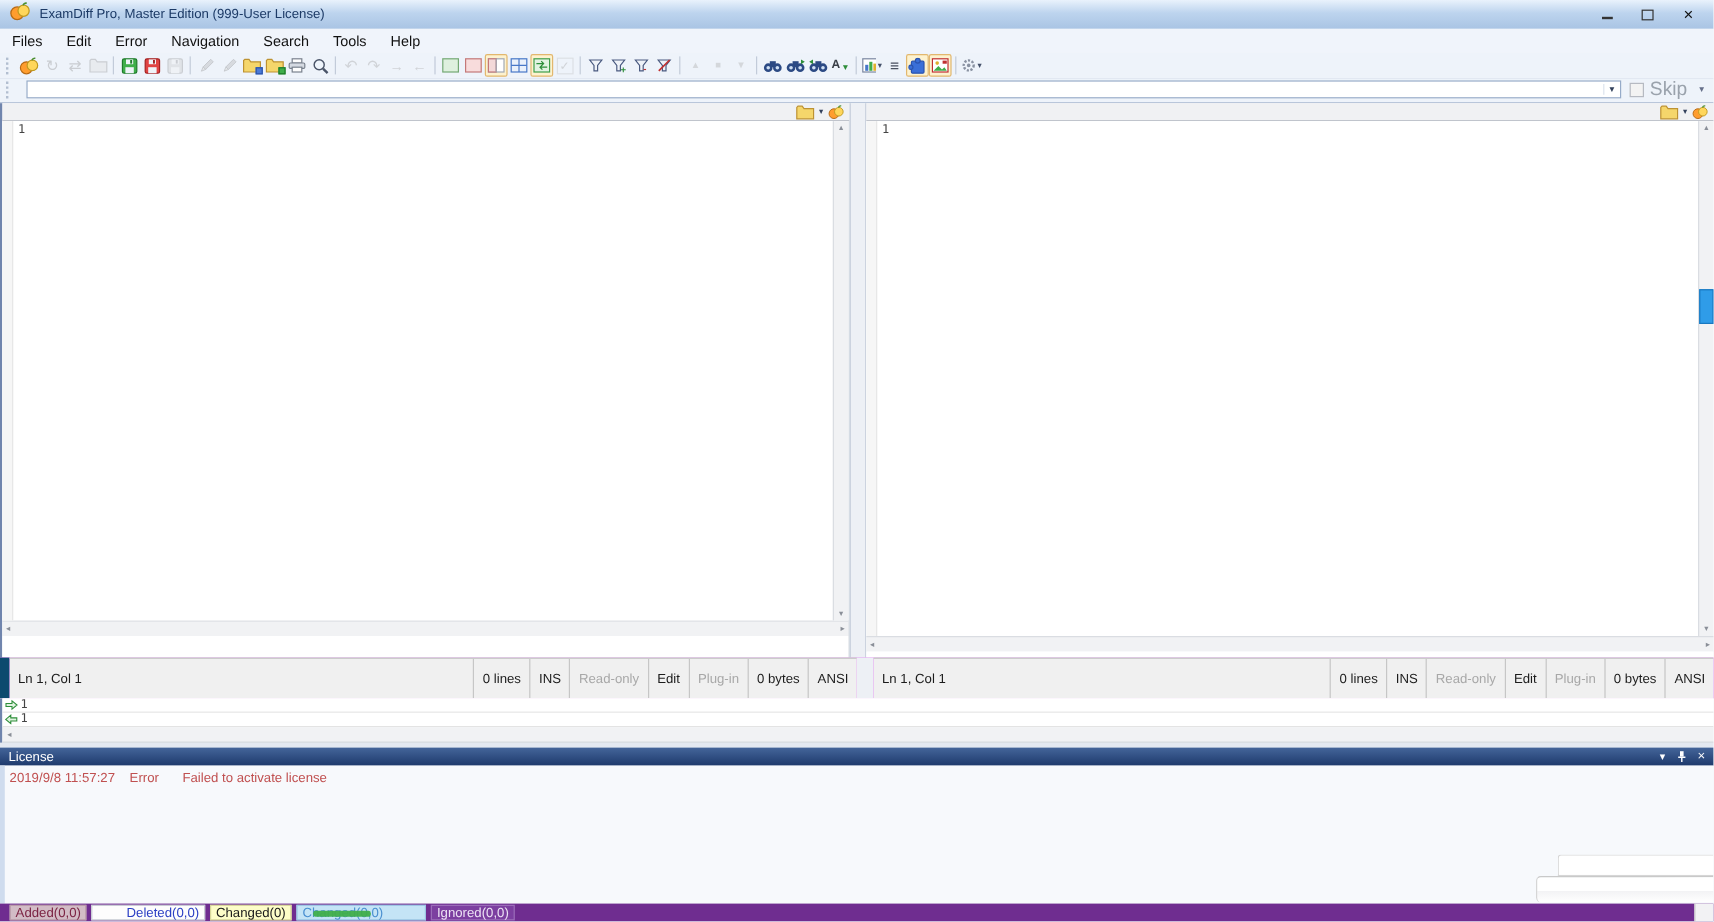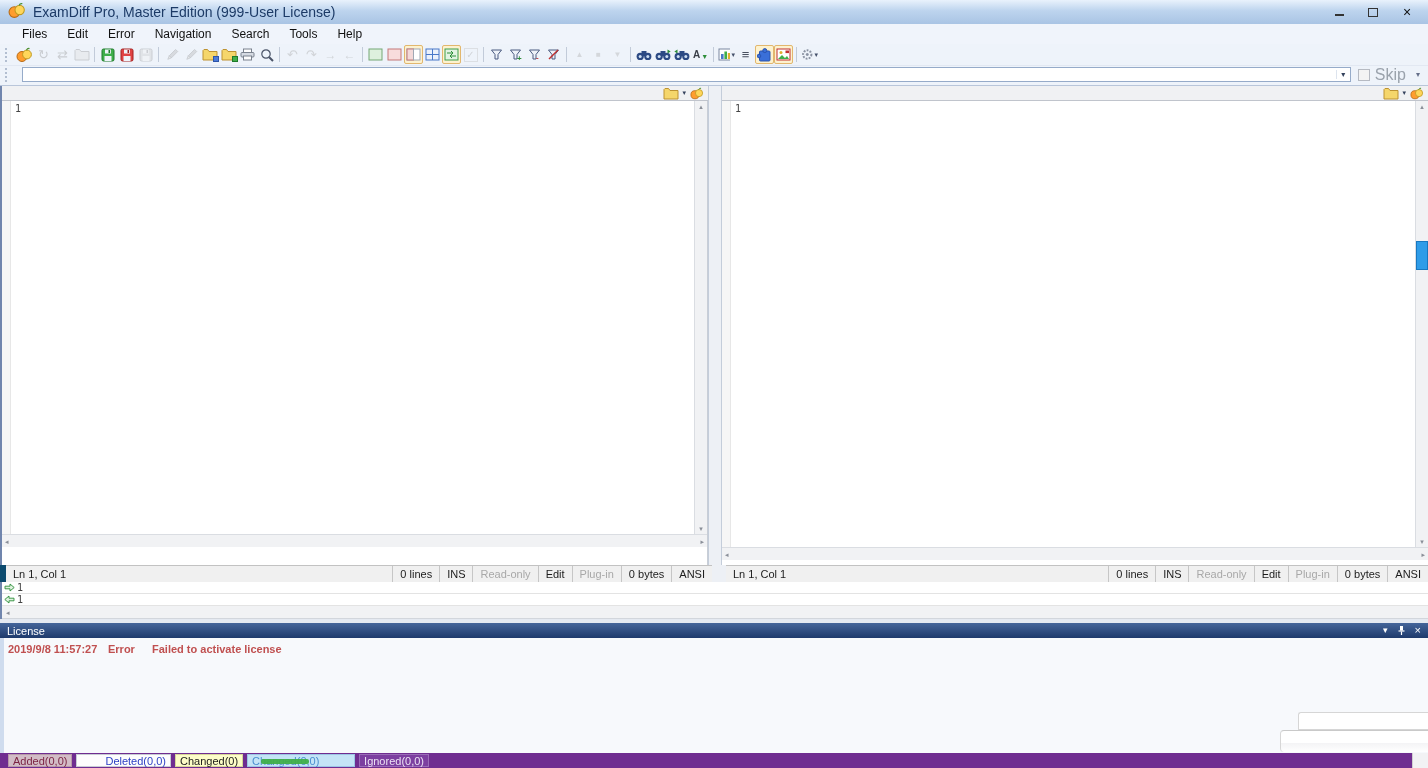--- a/index.html
+++ b/index.html
@@ -1,28 +1,28 @@
 <!DOCTYPE html>
 <html><head>
 <meta charset="utf-8">
 <style>
   *{box-sizing:border-box;margin:0;padding:0}
   html,body{width:1428px;height:768px;overflow:hidden}
   body{font-family:"Liberation Sans",sans-serif;background:#fff}
   .app{width:1428px;height:768px;display:flex;flex-direction:column;position:relative;background:#eef3fa}
   
   .titlebar{height:24px;background:linear-gradient(180deg,#e9f2fc,#bdd4ee 45%,#a9c4e4);display:flex;align-items:center;padding:0 8px;gap:7px;flex:none}
-  .title{font-size:14px;color:#1c3a66}
+  .title{font-size:11px;color:#1c3a66}
   .wincontrols{margin-left:auto;display:flex;align-items:center;gap:16px;padding-right:4px}
   .winbtn{width:18px;height:14px;display:inline-flex;align-items:center;justify-content:center;color:#222}
   .min-glyph{width:9px;height:2px;background:#333;display:inline-block;margin-top:6px}
   .max-glyph{width:10px;height:9px;border:1.5px solid #333;display:inline-block}
   .close-glyph{font-size:14px;line-height:1;color:#111}
   
-  .menubar{height:20px;background:#f0f4fb;display:flex;align-items:center;padding-left:12px;flex:none}
+  .menubar{height:20px;background:#f0f4fb;display:flex;align-items:center;padding-left:0;flex:none}
   .menu-item{font-size:12px;color:#111;padding:2px 10px 3px 10px}
   
   .toolbar{height:22px;background:#eef3fa;display:flex;align-items:center;padding-left:2px;border-bottom:1px solid #e2e8f2;flex:none}
   .grip{width:5px;height:14px;border-left:2px dotted #b2bed0;margin:0 5px 0 3px}
   .tbtn{width:19px;height:19px;display:inline-flex;align-items:center;justify-content:center;border:1px solid transparent;border-radius:2px;flex:none}
   .tbtn.dis{opacity:.45;filter:grayscale(.85)}
   .tbtn.hl{background:#fdf2cf;border-color:#e2b76e}
   .tbtn .dd{font-size:7px;color:#44506a;margin-left:1px}
   .tsep{width:1px;height:15px;background:#c2cbd9;margin:0 3px;flex:none}
   .comparebar{height:20px;background:#eef3fa;display:flex;align-items:center;padding:0 5px 2px 2px;border-bottom:1px solid #b9c6da;gap:7px;flex:none}
@@ -46,21 +46,21 @@
   .editor{flex:1;position:relative;background:#fff;min-height:0}
   .gutter{position:absolute;left:0;top:0;bottom:0;width:9px;background:#f6f6f6;border-right:1px solid #e7e7e7}
   .lineno{position:absolute;left:13px;top:2px;font-family:"DejaVu Sans Mono",monospace;font-size:10px;color:#444}
   .vscroll{position:absolute;right:0;top:0;bottom:0;width:13px;background:#f1f2f4;border-left:1px solid #dadde2;display:flex;flex-direction:column;justify-content:space-between;align-items:center}
   .sarrow{font-size:7px;color:#8a8f98;padding:2px 0;line-height:1}
   .hscroll{height:13px;background:#f1f2f4;border-top:1px solid #dadde2;display:flex;justify-content:space-between;align-items:center;padding:0 3px;flex:none}
   .footer-space{height:18px;background:#fff;flex:none}
   .footer-space.small{height:5px}
   .vthumb{position:absolute;right:0;top:140px;width:12px;height:29px;background:#2f9ce8;border:1px solid #1878c0}
   
-  .statusrow{height:17px;display:flex;background:#d946ef;border-left:6px solid #0c4a6e;flex:none}
+  .statusrow{height:34px;display:flex;background:#d946ef;border-left:8px solid #0c4a6e;flex:none}
   .pstatus{display:flex;align-items:center;background:#f0f0f0;border-top:1px solid #c2c2c2;font-size:11px;color:#1c1c1c;overflow:hidden}
   .pstatus.sleft{width:706px;flex:none}
   .pstatus.sright{flex:1}
   .statusgap{width:14px;background:#edf0f5;flex:none}
   .ps-pos{flex:1;padding-left:7px;white-space:nowrap}
   .ps-cell{border-left:1px solid #c6c6c6;text-align:center;padding:0 7px;white-space:nowrap;height:100%;display:flex;align-items:center}
   .ps-cell.dim{color:#a8a8a8}
   
   .inspector{border-left:2px solid #7085ad;background:#fff;flex:none}
   .ins-row{height:12px;display:flex;align-items:center;border-bottom:1px solid #e3e3e3;background:#fff}
@@ -508,21 +508,21 @@
             <svg width="9" height="11">
               <rect x="3" y="1" width="3" height="4.5" fill="#fff"></rect>
               <line x1="1.5" y1="6" x2="7.5" y2="6" stroke="#fff" stroke-width="1.2"></line>
               <line x1="4.5" y1="6.5" x2="4.5" y2="10" stroke="#fff" stroke-width="1.2"></line>
             </svg>
           </span>
         <span class="ot-icon" style="font-size:11px">×</span>
       </span>
     </div>
     <div class="output-body" id="outputbody">
-        <div class="out-row" style="color: rgb(192, 80, 80); font-weight: bold;">
+        <div class="out-row" style="color: rgb(192, 80, 80);">
           <span class="out-time">2019/9/8 11:57:27</span>
           <span class="out-level">Error</span>
           <span class="out-msg">Failed to activate license</span>
         </div>
       </div>
   </div>
 
   <div class="purplebar" id="purplebar" style="background: rgb(111, 45, 144);">
     <span id="badges" style="display:flex;align-items:center">
         <span class="badge" style="background: rgb(210, 188, 198); color: rgb(124, 36, 68); border-color: rgb(184, 154, 168);">Added(0,0)</span>

